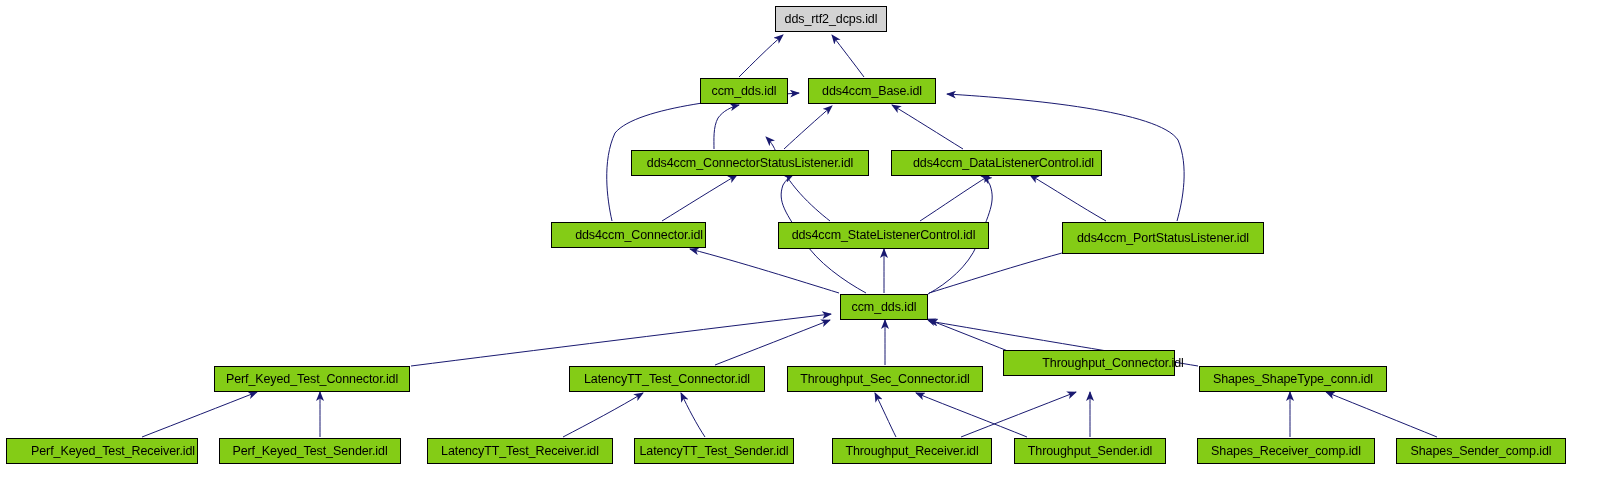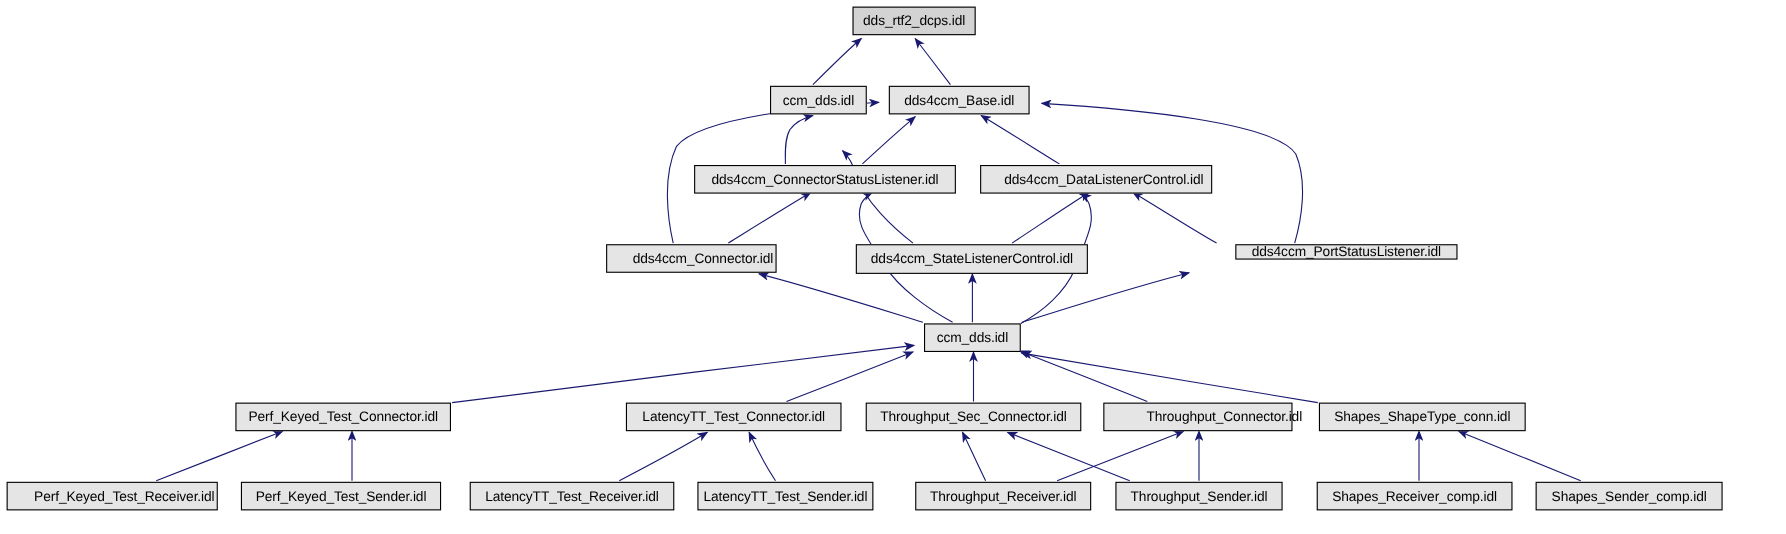--- a/index.html
+++ b/index.html
@@ -23,21 +23,21 @@
     left: 0;
     top: 0;
     width: 1624px;
     height: 485px;
     pointer-events: none;
   }
   .node {
     position: absolute;
     box-sizing: border-box;
     border: 1px solid #000000;
-    background: #e5e5e5;
+    background: #84cc16;
     color: #000000;
     font-family: "Liberation Sans", sans-serif;
     font-size: 12.5px;
     line-height: 1;
     letter-spacing: -0.1px;
     display: flex;
     align-items: center;
     justify-content: center;
     white-space: nowrap;
     cursor: default;
@@ -111,36 +111,36 @@
       </div>
       <div class="node" style="left: 891px; top: 150px; width: 211px; height: 26px; padding-left: 14px;">
         <span class="node-label">dds4ccm_DataListenerControl.idl</span>
       </div>
       <div class="node" style="left: 551px; top: 222px; width: 155px; height: 26px; justify-content: flex-end;">
         <span class="node-label">dds4ccm_Connector.idl</span>
       </div>
       <div class="node" style="left: 778px; top: 222px; width: 211px; height: 27px;">
         <span class="node-label">dds4ccm_StateListenerControl.idl</span>
       </div>
-      <div class="node" style="left: 1123px; top: 222px; width: 202px; height: 14px;">
+      <div class="node" style="left: 1062px; top: 222px; width: 202px; height: 32px;">
         <span class="node-label">dds4ccm_PortStatusListener.idl</span>
       </div>
       <div class="node" style="left: 840px; top: 294px; width: 88px; height: 26px;">
         <span class="node-label">ccm_dds.idl</span>
       </div>
       <div class="node" style="left: 214px; top: 366px; width: 196px; height: 26px;">
         <span class="node-label">Perf_Keyed_Test_Connector.idl</span>
       </div>
       <div class="node" style="left: 569px; top: 366px; width: 196px; height: 26px;">
         <span class="node-label">LatencyTT_Test_Connector.idl</span>
       </div>
       <div class="node" style="left: 787px; top: 366px; width: 196px; height: 26px;">
         <span class="node-label">Throughput_Sec_Connector.idl</span>
       </div>
-      <div class="node" style="left: 1003px; top: 366px; width: 172px; height: 26px; padding-left: 48px;">
+      <div class="node" style="left: 1003px; top: 350px; width: 172px; height: 26px; padding-left: 48px;">
         <span class="node-label">Throughput_Connector.idl</span>
       </div>
       <div class="node" style="left: 1199px; top: 366px; width: 188px; height: 26px;">
         <span class="node-label">Shapes_ShapeType_conn.idl</span>
       </div>
       <div class="node" style="left: 6px; top: 438px; width: 192px; height: 26px; padding-left: 22px;">
         <span class="node-label">Perf_Keyed_Test_Receiver.idl</span>
       </div>
       <div class="node" style="left: 219px; top: 438px; width: 182px; height: 26px;">
         <span class="node-label">Perf_Keyed_Test_Sender.idl</span>

